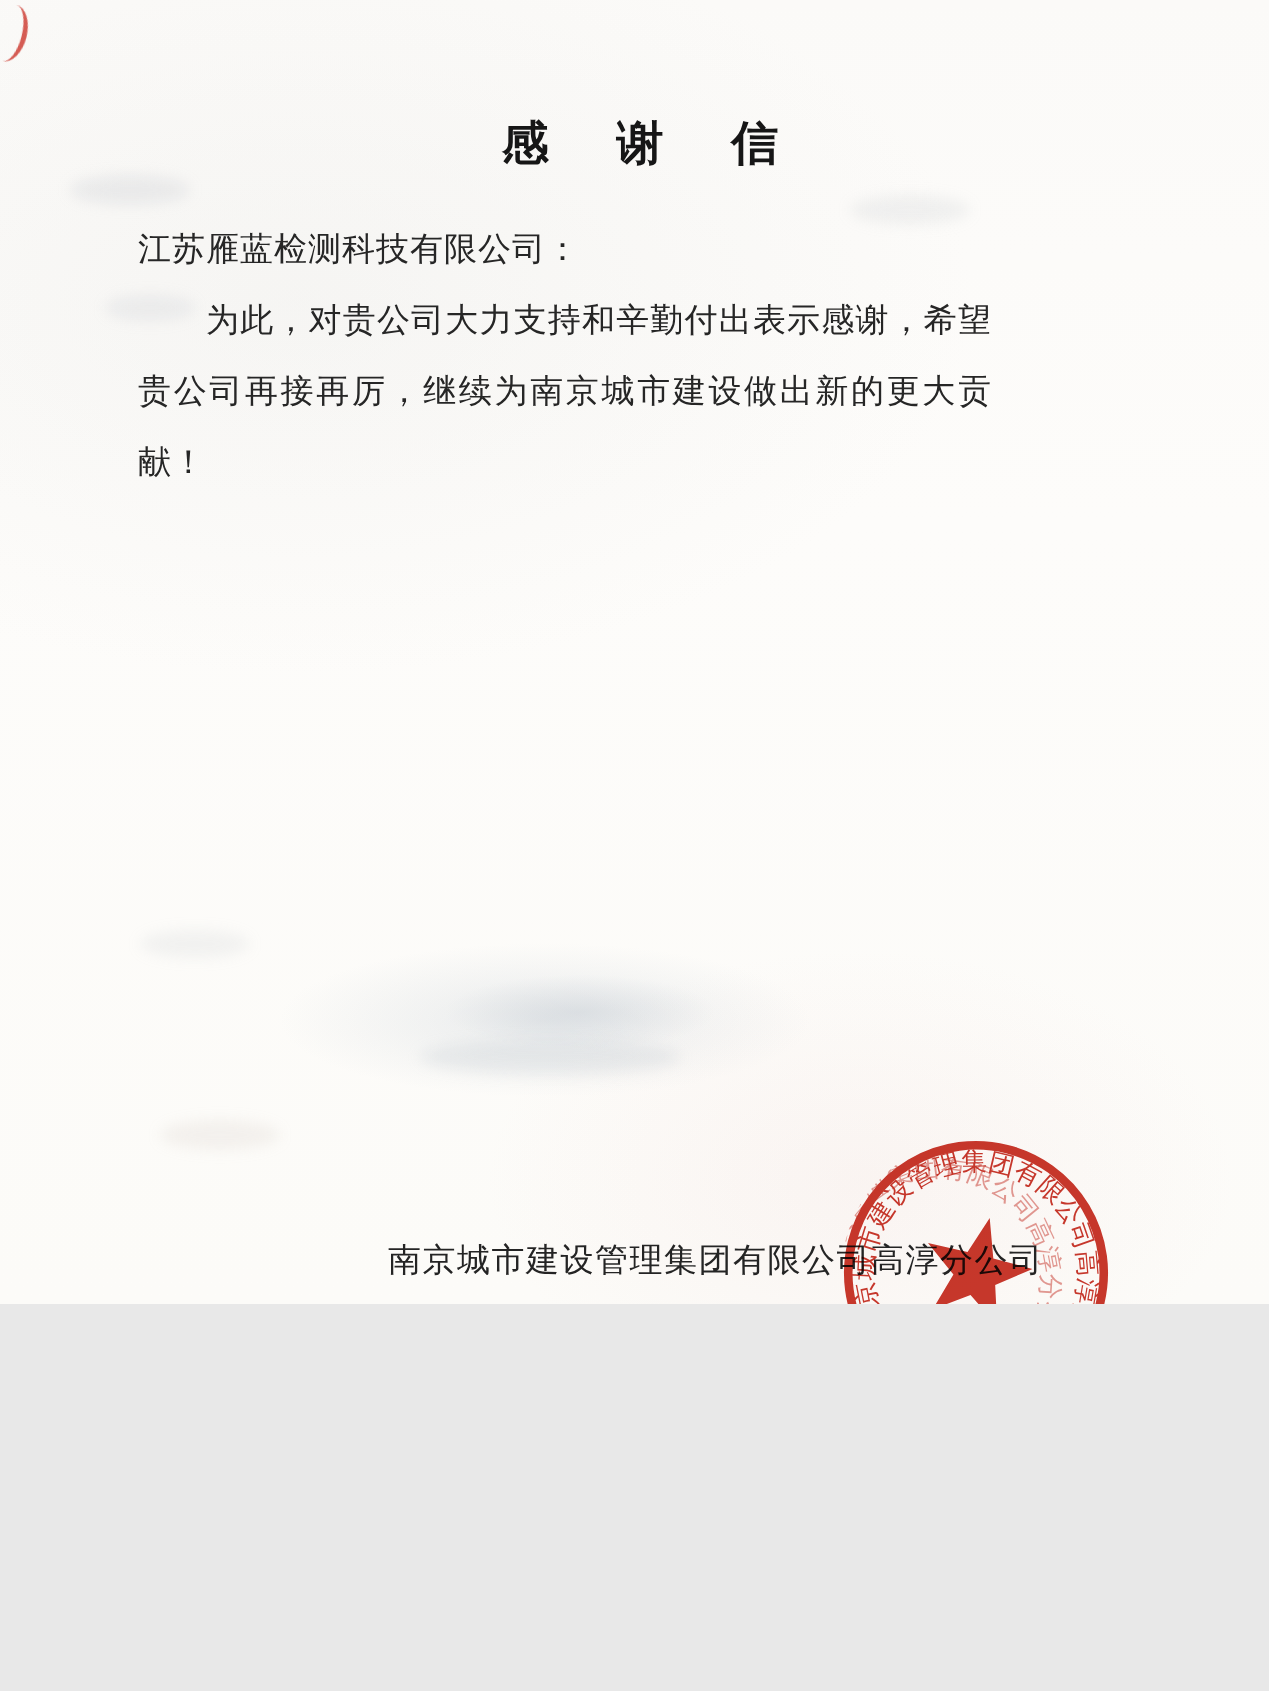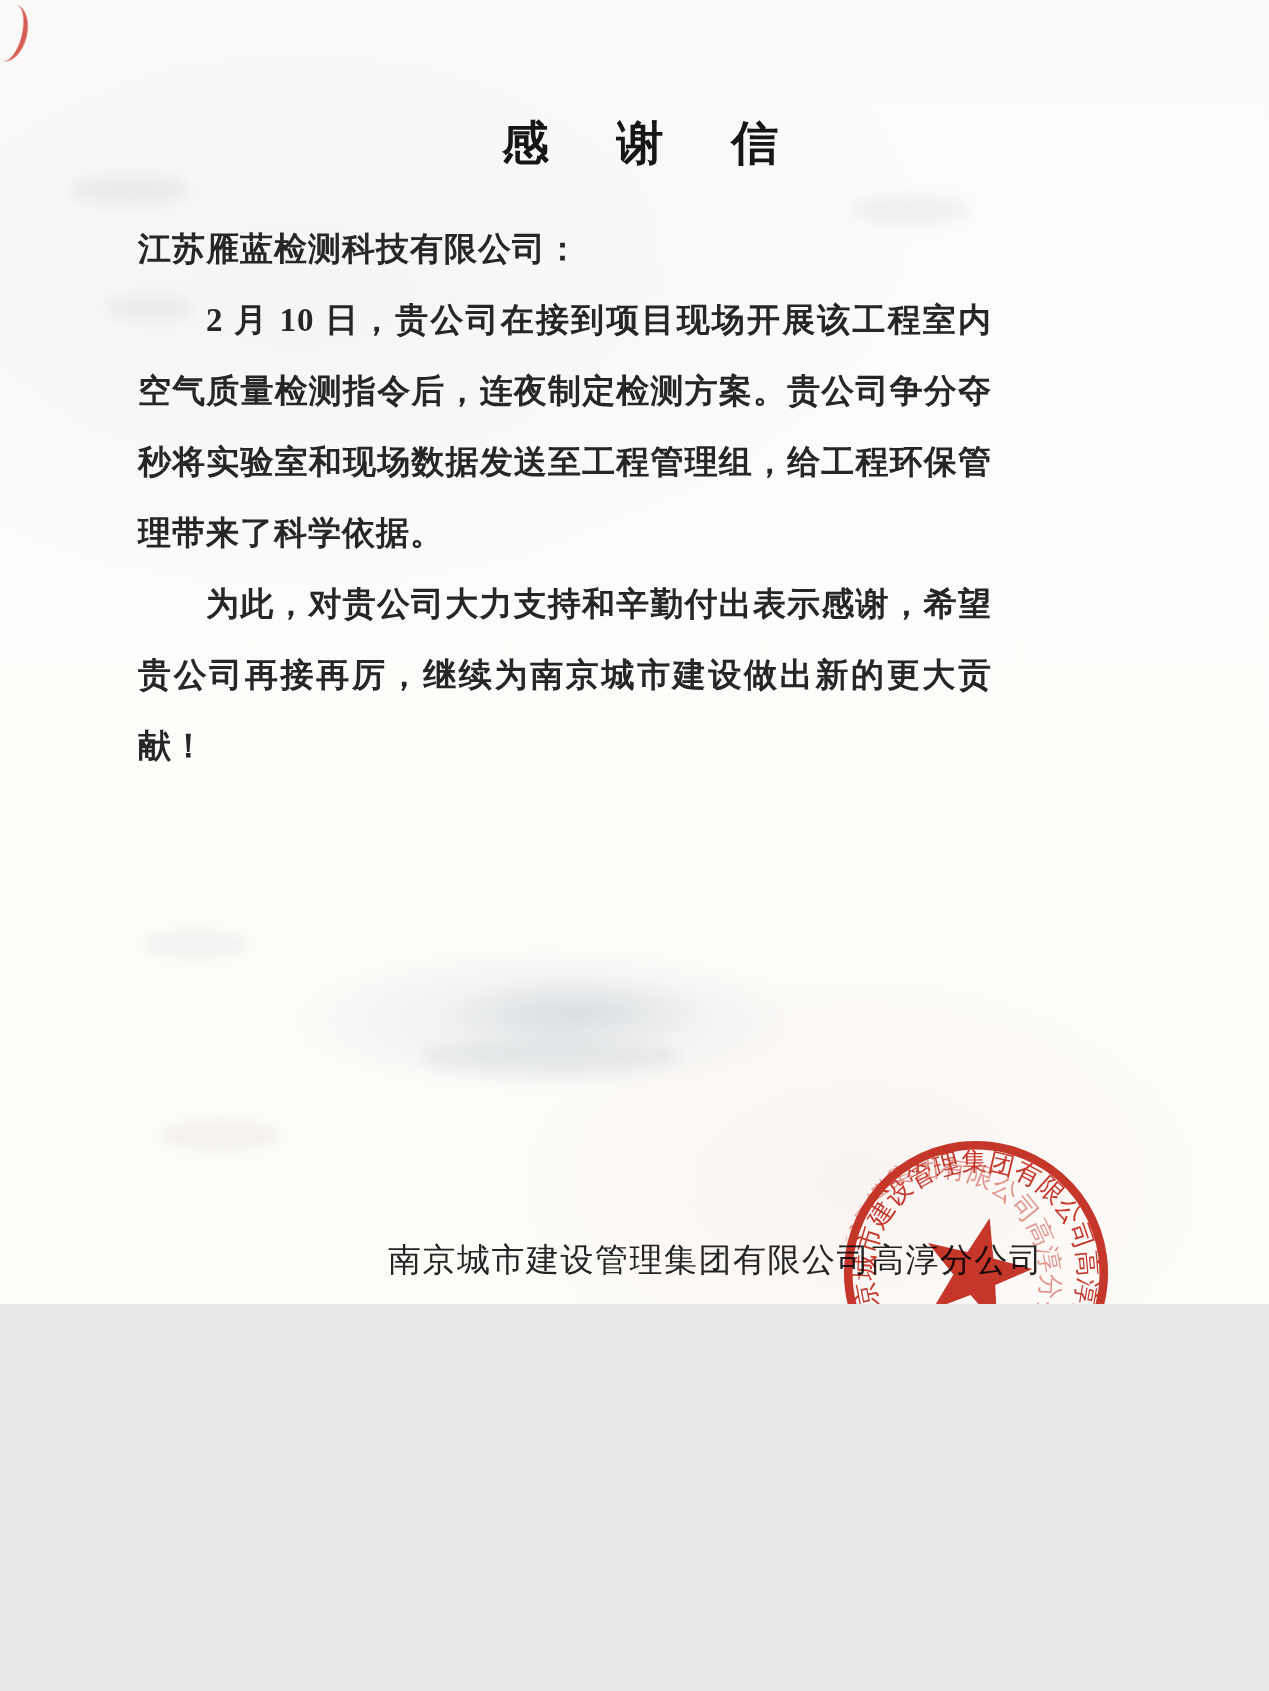--- a/index.html
+++ b/index.html
@@ -24,21 +24,20 @@
     position:absolute;left:0;right:0;top:112px;
     text-align:center;
     font-size:47px;font-weight:bold;
     letter-spacing:28px;padding-left:28px;
     color:#161616;
   }
   .body-block{
     position:absolute;left:138px;top:214px;width:854px;
     font-size:33px;letter-spacing:1px;line-height:71px;
     text-align:justify;
-    font-weight:bold;
   }
   .salutation{margin:0;}
   .para{margin:0;text-indent:68px;}
   .para-first{margin-top:14px;}
 
   .signature{
     position:absolute;left:388px;top:1238px;
     font-size:33px;letter-spacing:1.5px;
     white-space:nowrap;color:#242424;
   }
@@ -88,21 +87,20 @@
   <div class="ghost g2"></div>
   <div class="ghost g3"></div>
   <div class="ghost g4"></div>
   <div class="ghost g5"></div>
   <div class="ghost g6"></div>
 
   <div class="title">感 谢 信</div>
 
   <div class="body-block">
     <p class="salutation">江苏雁蓝检测科技有限公司：</p>
-    <p class="para">2 月 10 日，贵公司在接到项目现场开展该工程室内空气质量检测指令后，连夜制定检测方案。贵公司争分夺秒将实验室和现场数据发送至工程管理组，给工程环保管理带来了科学依据。</p>
     <p class="para">为此，对贵公司大力支持和辛勤付出表示感谢，希望贵公司再接再厉，继续为南京城市建设做出新的更大贡献！</p>
   </div>
 
   <div class="signature">南京城市建设管理集团有限公司高淳分公司</div>
   <div class="date-line">2020 年 2 月 28 日</div>
 
   <div class="seal">
     <svg viewBox="0 0 300 300" xmlns="http://www.w3.org/2000/svg">
       <defs>
         <path id="arcTop" d="M150,258 a108,108 0 1,1 0,-216 a108,108 0 1,1 0,216" fill="none"></path>

